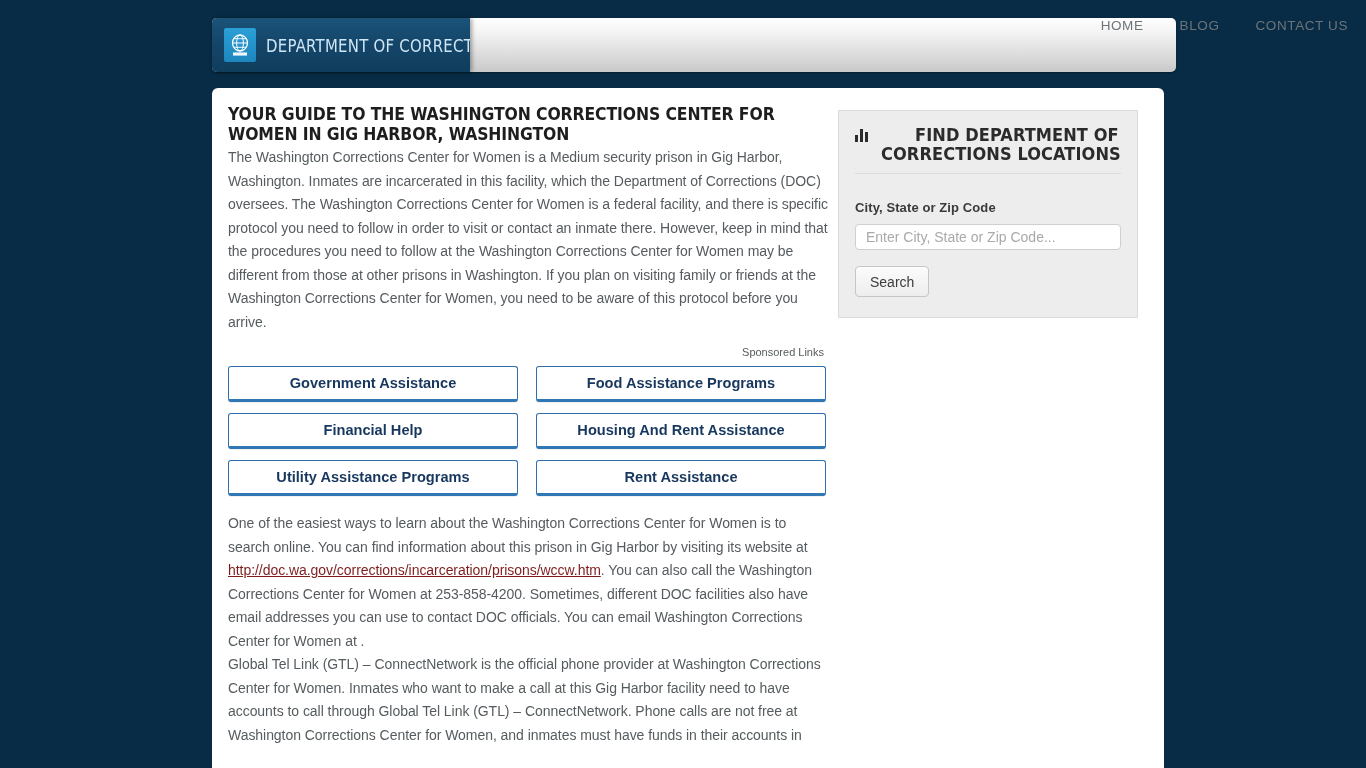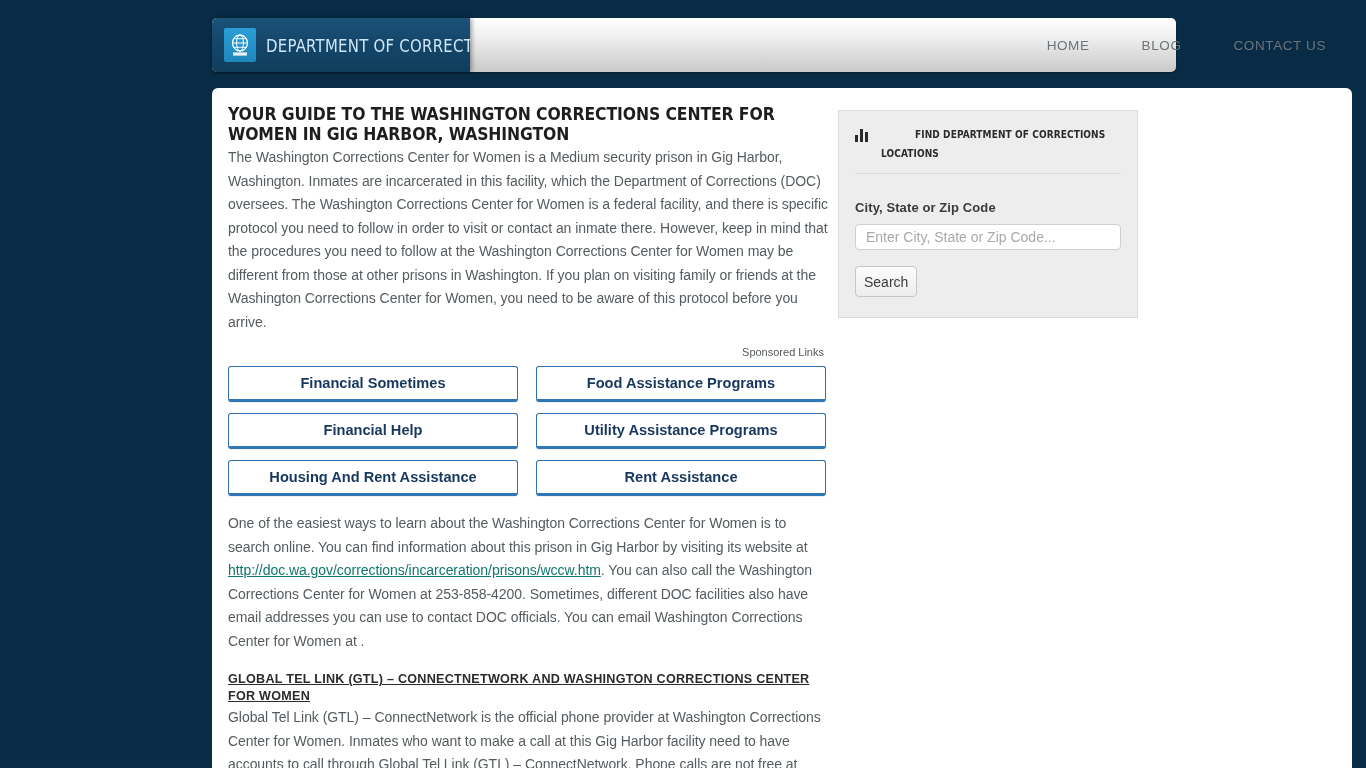--- a/index.html
+++ b/index.html
@@ -70,41 +70,40 @@
     transform-origin: left center;
     white-space: nowrap;
   }
 
   .nav {
     position: absolute;
     right: 0;
     top: 18px;
     height: 54px;
     display: flex;
-    align-items: center;
-    gap: 16px;
-    padding-right: 22px;
+    gap: 0px;
+    padding-right: 0;
   }
 
   .nav-item {
     color: #6d7479;
     font-size: 13.5px;
     letter-spacing: 0.6px;
     padding: 0 18px;
     text-decoration: none;
     cursor: pointer;
     white-space: nowrap;
   }
 
   
   .content-card {
     position: absolute;
     left: 212px;
     top: 88px;
-    width: 1140px;
+    width: 952px;
     height: 680px;
     background: #ffffff;
     border-radius: 6px 6px 0 0;
     overflow: hidden;
   }
 
   .article {
     position: absolute;
     left: 16px;
     top: 16px;
@@ -122,21 +121,21 @@
   }
 
   .body-text {
     font-size: 14px;
     color: #555b5e;
     line-height: 23.5px;
     letter-spacing: -0.05px;
   }
 
   .body-text a {
-    color: #0f766e;
+    color: #7f1d1d;
   }
 
   .sponsored-links {
     font-size: 11px;
     color: #555b5e;
     text-align: right;
     margin-top: 12px;
     margin-bottom: 8px;
     padding-right: 4px;
   }
@@ -210,21 +209,21 @@
     width: 3px;
     background: #2b2b2b;
     display: block;
   }
   .bars-icon i:nth-child(1) { left: 0px;  height: 7px; }
   .bars-icon i:nth-child(2) { left: 5px;  height: 13px; }
   .bars-icon i:nth-child(3) { left: 10px; height: 10px; }
 
   .sidebar-title {
     font-family: "DejaVu Sans Condensed", "Liberation Sans Narrow", "Liberation Sans", sans-serif;
-    font-size: 10px;
+    font-size: 18px;
     font-weight: bold;
     color: #2b2b2b;
     line-height: 19px;
     letter-spacing: 0.1px;
     text-indent: 34px;
   }
 
   .field-label {
     margin-top: 26px;
     font-size: 13px;
@@ -244,21 +243,21 @@
     color: #555;
     padding: 0 10px;
     font-family: "Liberation Sans", sans-serif;
     outline: none;
   }
   .search-input::placeholder { color: #a9a9a9; }
 
   .search-button {
     margin-top: 16px;
     height: 31px;
-    padding: 0 8px;
+    padding: 0 14px;
     background: linear-gradient(to bottom, #fcfcfc 0%, #ededed 100%);
     border: 1px solid #c6c6c6;
     border-radius: 4px;
     font-size: 14px;
     color: #3c3c3c;
     font-family: "Liberation Sans", sans-serif;
     cursor: pointer;
   }
 </style>
 </head>
@@ -292,33 +291,32 @@
 
     <div class="article">
 
       <h1 class="article-title">YOUR GUIDE TO THE WASHINGTON CORRECTIONS CENTER FOR WOMEN IN GIG HARBOR, WASHINGTON</h1>
 
       <p class="body-text">The Washington Corrections Center for Women is a Medium security prison in Gig Harbor, Washington. Inmates are incarcerated in this facility, which the Department of Corrections (DOC) oversees. The Washington Corrections Center for Women is a federal facility, and there is specific protocol you need to follow in order to visit or contact an inmate there. However, keep in mind that the procedures you need to follow at the Washington Corrections Center for Women may be different from those at other prisons in Washington. If you plan on visiting family or friends at the Washington Corrections Center for Women, you need to be aware of this protocol before you arrive.</p>
 
       <div class="sponsored-links">Sponsored Links</div>
 
       <div class="ad-grid">
-        <div class="ad-button">Financial Sometimes</div>
+        <div class="ad-button">Government Assistance</div>
         <div class="ad-button">Food Assistance Programs</div>
         <div class="ad-button">Financial Help</div>
+        <div class="ad-button">Housing And Rent Assistance</div>
         <div class="ad-button">Utility Assistance Programs</div>
-        <div class="ad-button">Housing And Rent Assistance</div>
         <div class="ad-button">Rent Assistance</div>
       </div>
 
       <p class="body-text">
         <span>One of the easiest ways to learn about the Washington Corrections Center for Women is to search online. You can find information about this prison in Gig Harbor by visiting its website at </span><a href="#">http://doc.wa.gov/corrections/incarceration/prisons/wccw.htm</a><span>. You can also call the Washington Corrections Center for Women at 253-858-4200. Sometimes, different DOC facilities also have email addresses you can use to contact DOC officials. You can email Washington Corrections Center for Women at .</span>
       </p>
 
-      <h2 class="section-heading">GLOBAL TEL LINK (GTL) – CONNECTNETWORK AND WASHINGTON CORRECTIONS CENTER FOR WOMEN</h2>
 
       <p class="body-text">Global Tel Link (GTL) – ConnectNetwork is the official phone provider at Washington Corrections Center for Women. Inmates who want to make a call at this Gig Harbor facility need to have accounts to call through Global Tel Link (GTL) – ConnectNetwork. Phone calls are not free at Washington Corrections Center for Women, and inmates must have funds in their accounts in</p>
 
     </div>
   </div>
 
   <aside class="sidebar">
     <div class="sidebar-head">
       <span class="bars-icon">
           <i></i>

